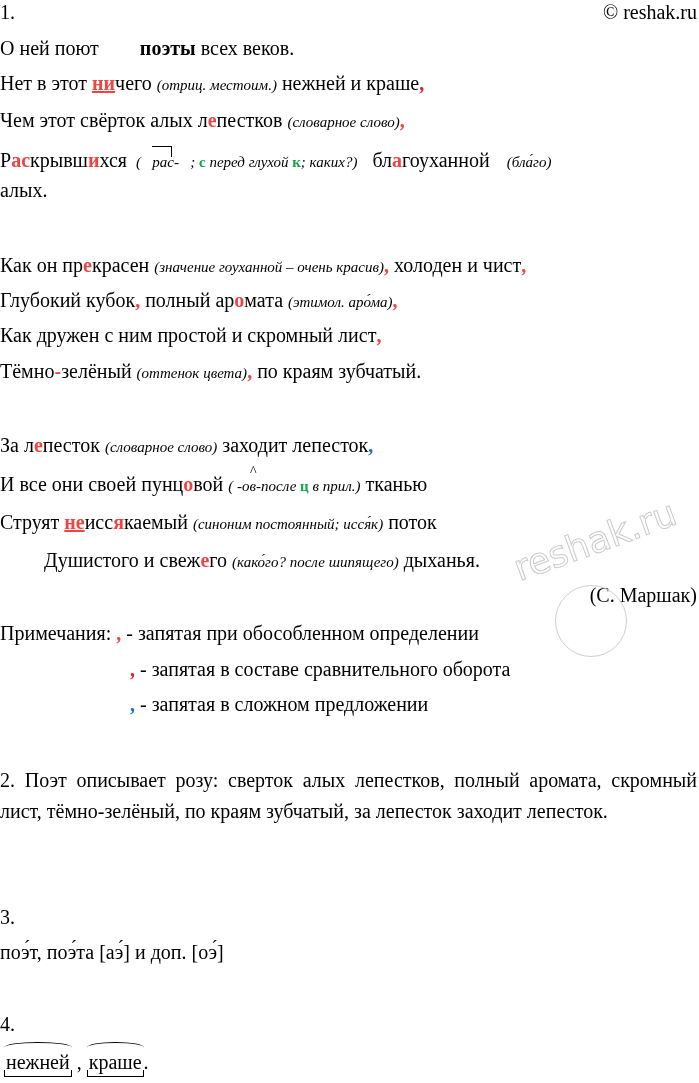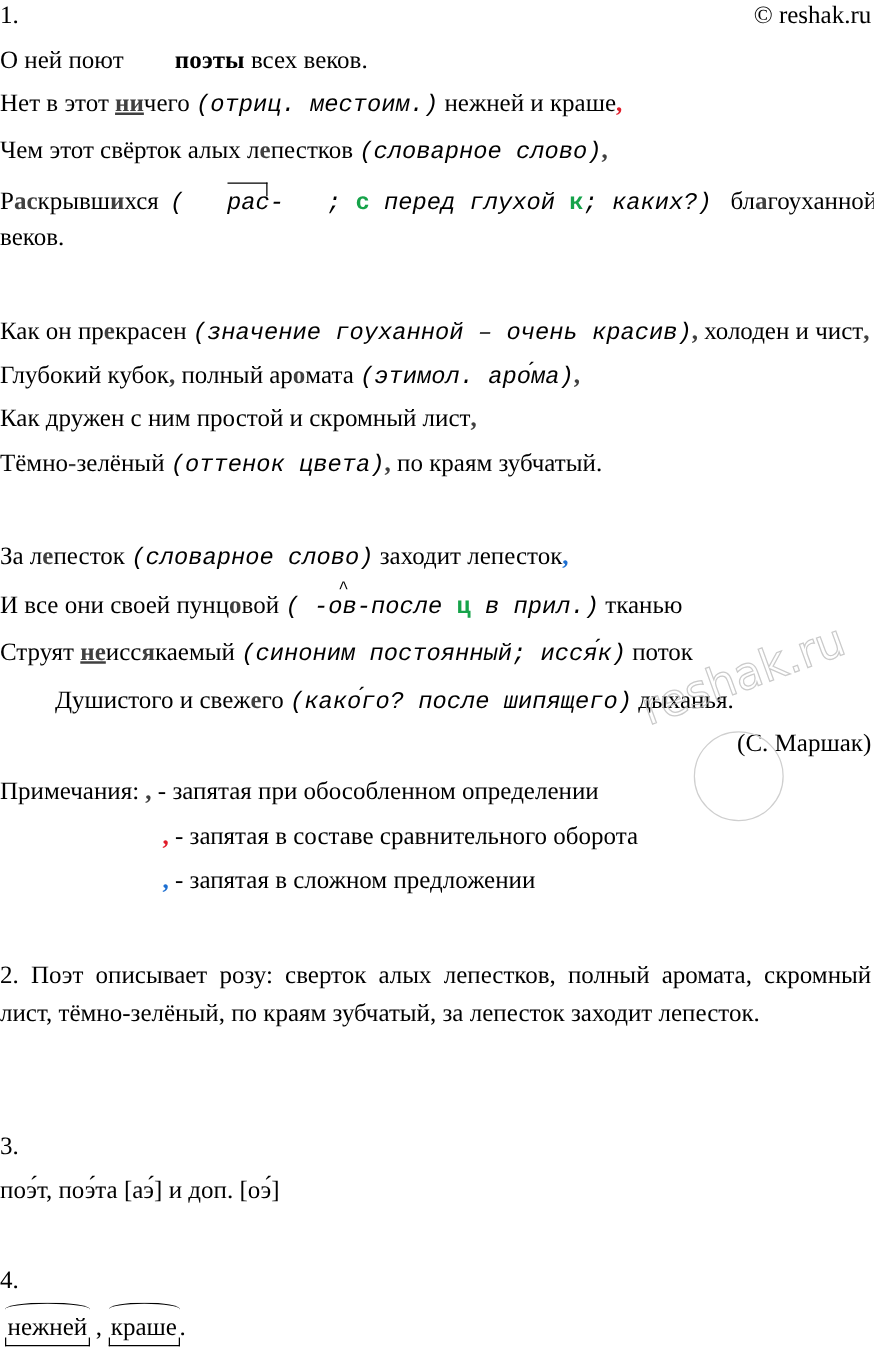--- a/index.html
+++ b/index.html
@@ -1,22 +1,22 @@
 <!DOCTYPE html>
 <html><head>
 <meta charset="utf-8">
 <style>
   html, body { margin: 0; padding: 0; background: #ffffff; }
   body {
     width: 699px; height: 1083px; position: relative; overflow: hidden;
     font-family: "Liberation Serif", serif; color: #000; font-size: 20px;
   }
   .line { position: absolute; left: 0; white-space: nowrap; line-height: 24px; }
-  .note { font-style: italic; font-size: 19px; font-family: Liberation Mono, monospace; }
-  .g { color: #404040; font-weight: bold; }
+  .note { font-style: italic; font-size: 15px; }
+  .g { color: #ef4444; font-weight: bold; }
   .r { color: #e11d2a; font-weight: bold; }
   .b { color: #1d6fd1; font-weight: bold; }
   .u { text-decoration: underline; text-decoration-thickness: 2px; }
   .bold { font-weight: bold; margin-left: 36px; }
   .gnote { color: #16a34a; font-weight: bold; font-style: normal; }
   .justify { position: absolute; left: 0; width: 697px; text-align: justify; text-align-last: left; line-height: 31px; }
   .rootmark { display:inline-block; position: relative; padding-top: 4px; }
   .rootmark::before { content:""; position:absolute; left:0; right:2px; top:0; border-top:1px solid #000; border-right:1px solid #000; height:10px; }
   .suffix-arc { display:inline-block; position: relative; }
   .suffix-arc::before { content:"^"; position:absolute; left:8px; top:-14px; font-size:14px; font-style:normal; }
@@ -38,21 +38,21 @@
 <div class="line" style="top:71px;">
   <span>Нет в этот </span><span class="g u">ни</span><span>чего </span><span class="note">(отриц. местоим.)</span><span> нежней и краше</span><span class="r">,</span>
 </div>
 <div class="line" style="top:108px;">
   <span>Чем этот свёрток алых л</span><span class="g">е</span><span>пестков </span><span class="note">(словарное слово)</span><span class="g">,</span>
 </div>
 <div class="line" style="top:146px; width:697px;">
   <span>Р</span><span class="g">ас</span><span>крывш</span><span class="g">и</span><span>хся </span>
   <span class="note" style="margin-left:4px;"><span>( </span>&nbsp;&nbsp;<span class="rootmark">рас</span><span>-</span>&nbsp;&nbsp;&nbsp;<span>; </span><span class="gnote">с</span><span> перед глухой </span><span class="gnote">к</span><span>; каких?)</span></span><span style="margin-left:10px;"> бл</span><span class="g">а</span><span>гоуханной </span><span class="note" style="margin-left:12px;">(бла́го)</span>
 </div>
-<div class="line" style="top:178px;">веков.</div>
+<div class="line" style="top:178px;">алых.</div>
 
 <div class="line" style="top:253px;">
   <span>Как он пр</span><span class="g">е</span><span>красен </span><span class="note">(значение гоуханной – очень красив)</span><span class="g">,</span><span> холоден и чист</span><span class="g">,</span>
 </div>
 <div class="line" style="top:288px;">
   <span>Глубокий кубок</span><span class="g">,</span><span> полный ар</span><span class="g">о</span><span>мата </span><span class="note">(этимол. аро́ма)</span><span class="g">,</span>
 </div>
 <div class="line" style="top:323px;">
   <span>Как дружен с ним простой и скромный лист</span><span class="g">,</span>
 </div>

